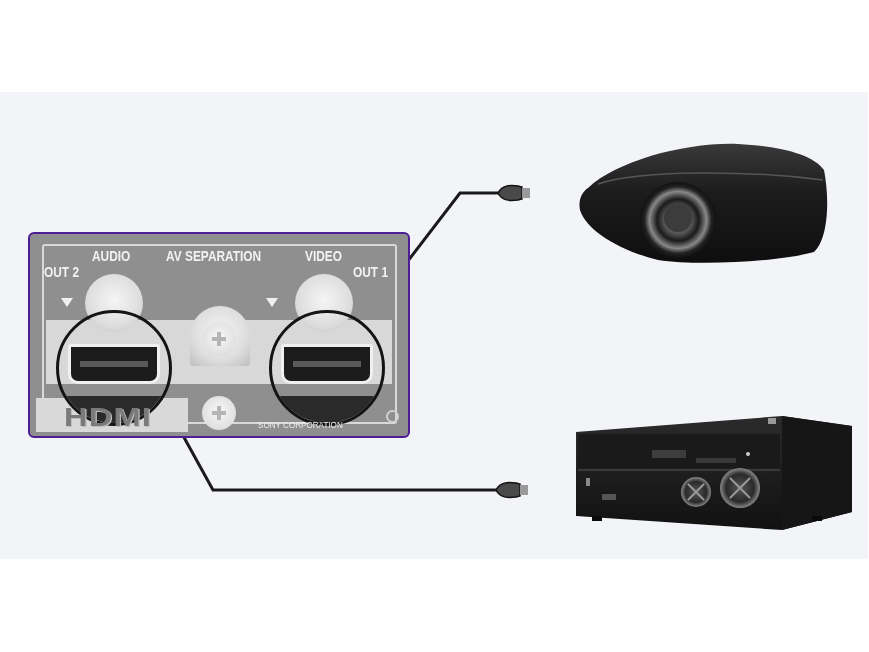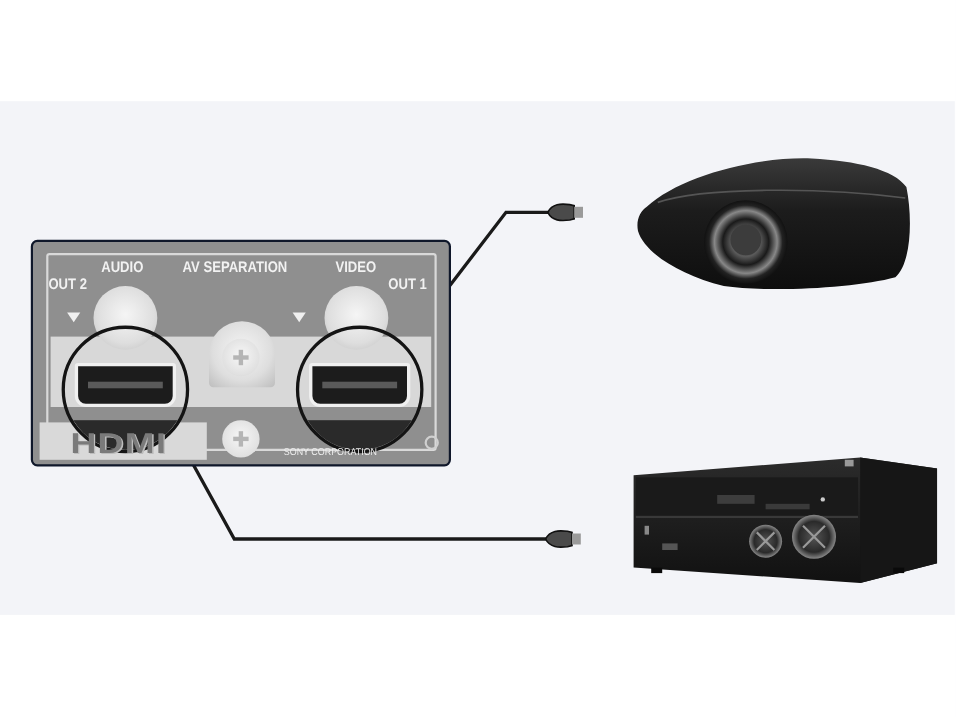--- a/index.html
+++ b/index.html
@@ -1,20 +1,20 @@
 <!DOCTYPE html>
 <html><head>
 <meta charset="utf-8">
 <style>
   html,body{margin:0;padding:0;}
   body{width:869px;height:652px;background:#ffffff;position:relative;overflow:hidden;font-family:"Liberation Sans",sans-serif;}
   .stage{position:absolute;left:0;top:92px;width:868px;height:467px;background:#f3f4f8;}
   .abs{position:absolute;}
   
-  .panel{position:absolute;left:28px;top:218px;width:382px;height:206px;background:#8f8f8f;border-radius:6px;border:2px solid #0f172a;box-sizing:border-box;}
+  .panel{position:absolute;left:28px;top:232px;width:382px;height:206px;background:#8f8f8f;border-radius:6px;border:2px solid #4c1d95;box-sizing:border-box;}
   .panel-inner{position:absolute;left:12px;top:10px;width:355px;height:180px;border:2px solid #d9d9d9;border-radius:3px;box-sizing:border-box;}
   .strip{position:absolute;left:16px;top:86px;width:346px;height:64px;background:#d8d8d8;}
   .lbl{position:absolute;color:#f2f2f2;font-weight:bold;font-size:14px;letter-spacing:0px;transform:scaleX(0.85);transform-origin:left top;white-space:nowrap;}
   .lbl-small{position:absolute;color:#eeeeee;font-size:9px;white-space:nowrap;transform:scaleX(0.9);transform-origin:left top;}
   .tri{position:absolute;width:0;height:0;border-left:6px solid transparent;border-right:6px solid transparent;border-top:9px solid #f0f0f0;}
   .knob{position:absolute;border-radius:50%;background:radial-gradient(circle at 50% 45%,#f5f5f5 0%,#dedede 60%,#bdbdbd 100%);}
   .screw{position:absolute;border-radius:50%;background:radial-gradient(circle at 50% 45%,#f7f7f7 0%,#e0e0e0 70%,#c4c4c4 100%);}
   .screw::before,.screw::after{content:"";position:absolute;background:#b5b5b5;left:50%;top:50%;transform:translate(-50%,-50%);}
   .screw::before{width:14px;height:4px;}
   .screw::after{width:4px;height:14px;}

